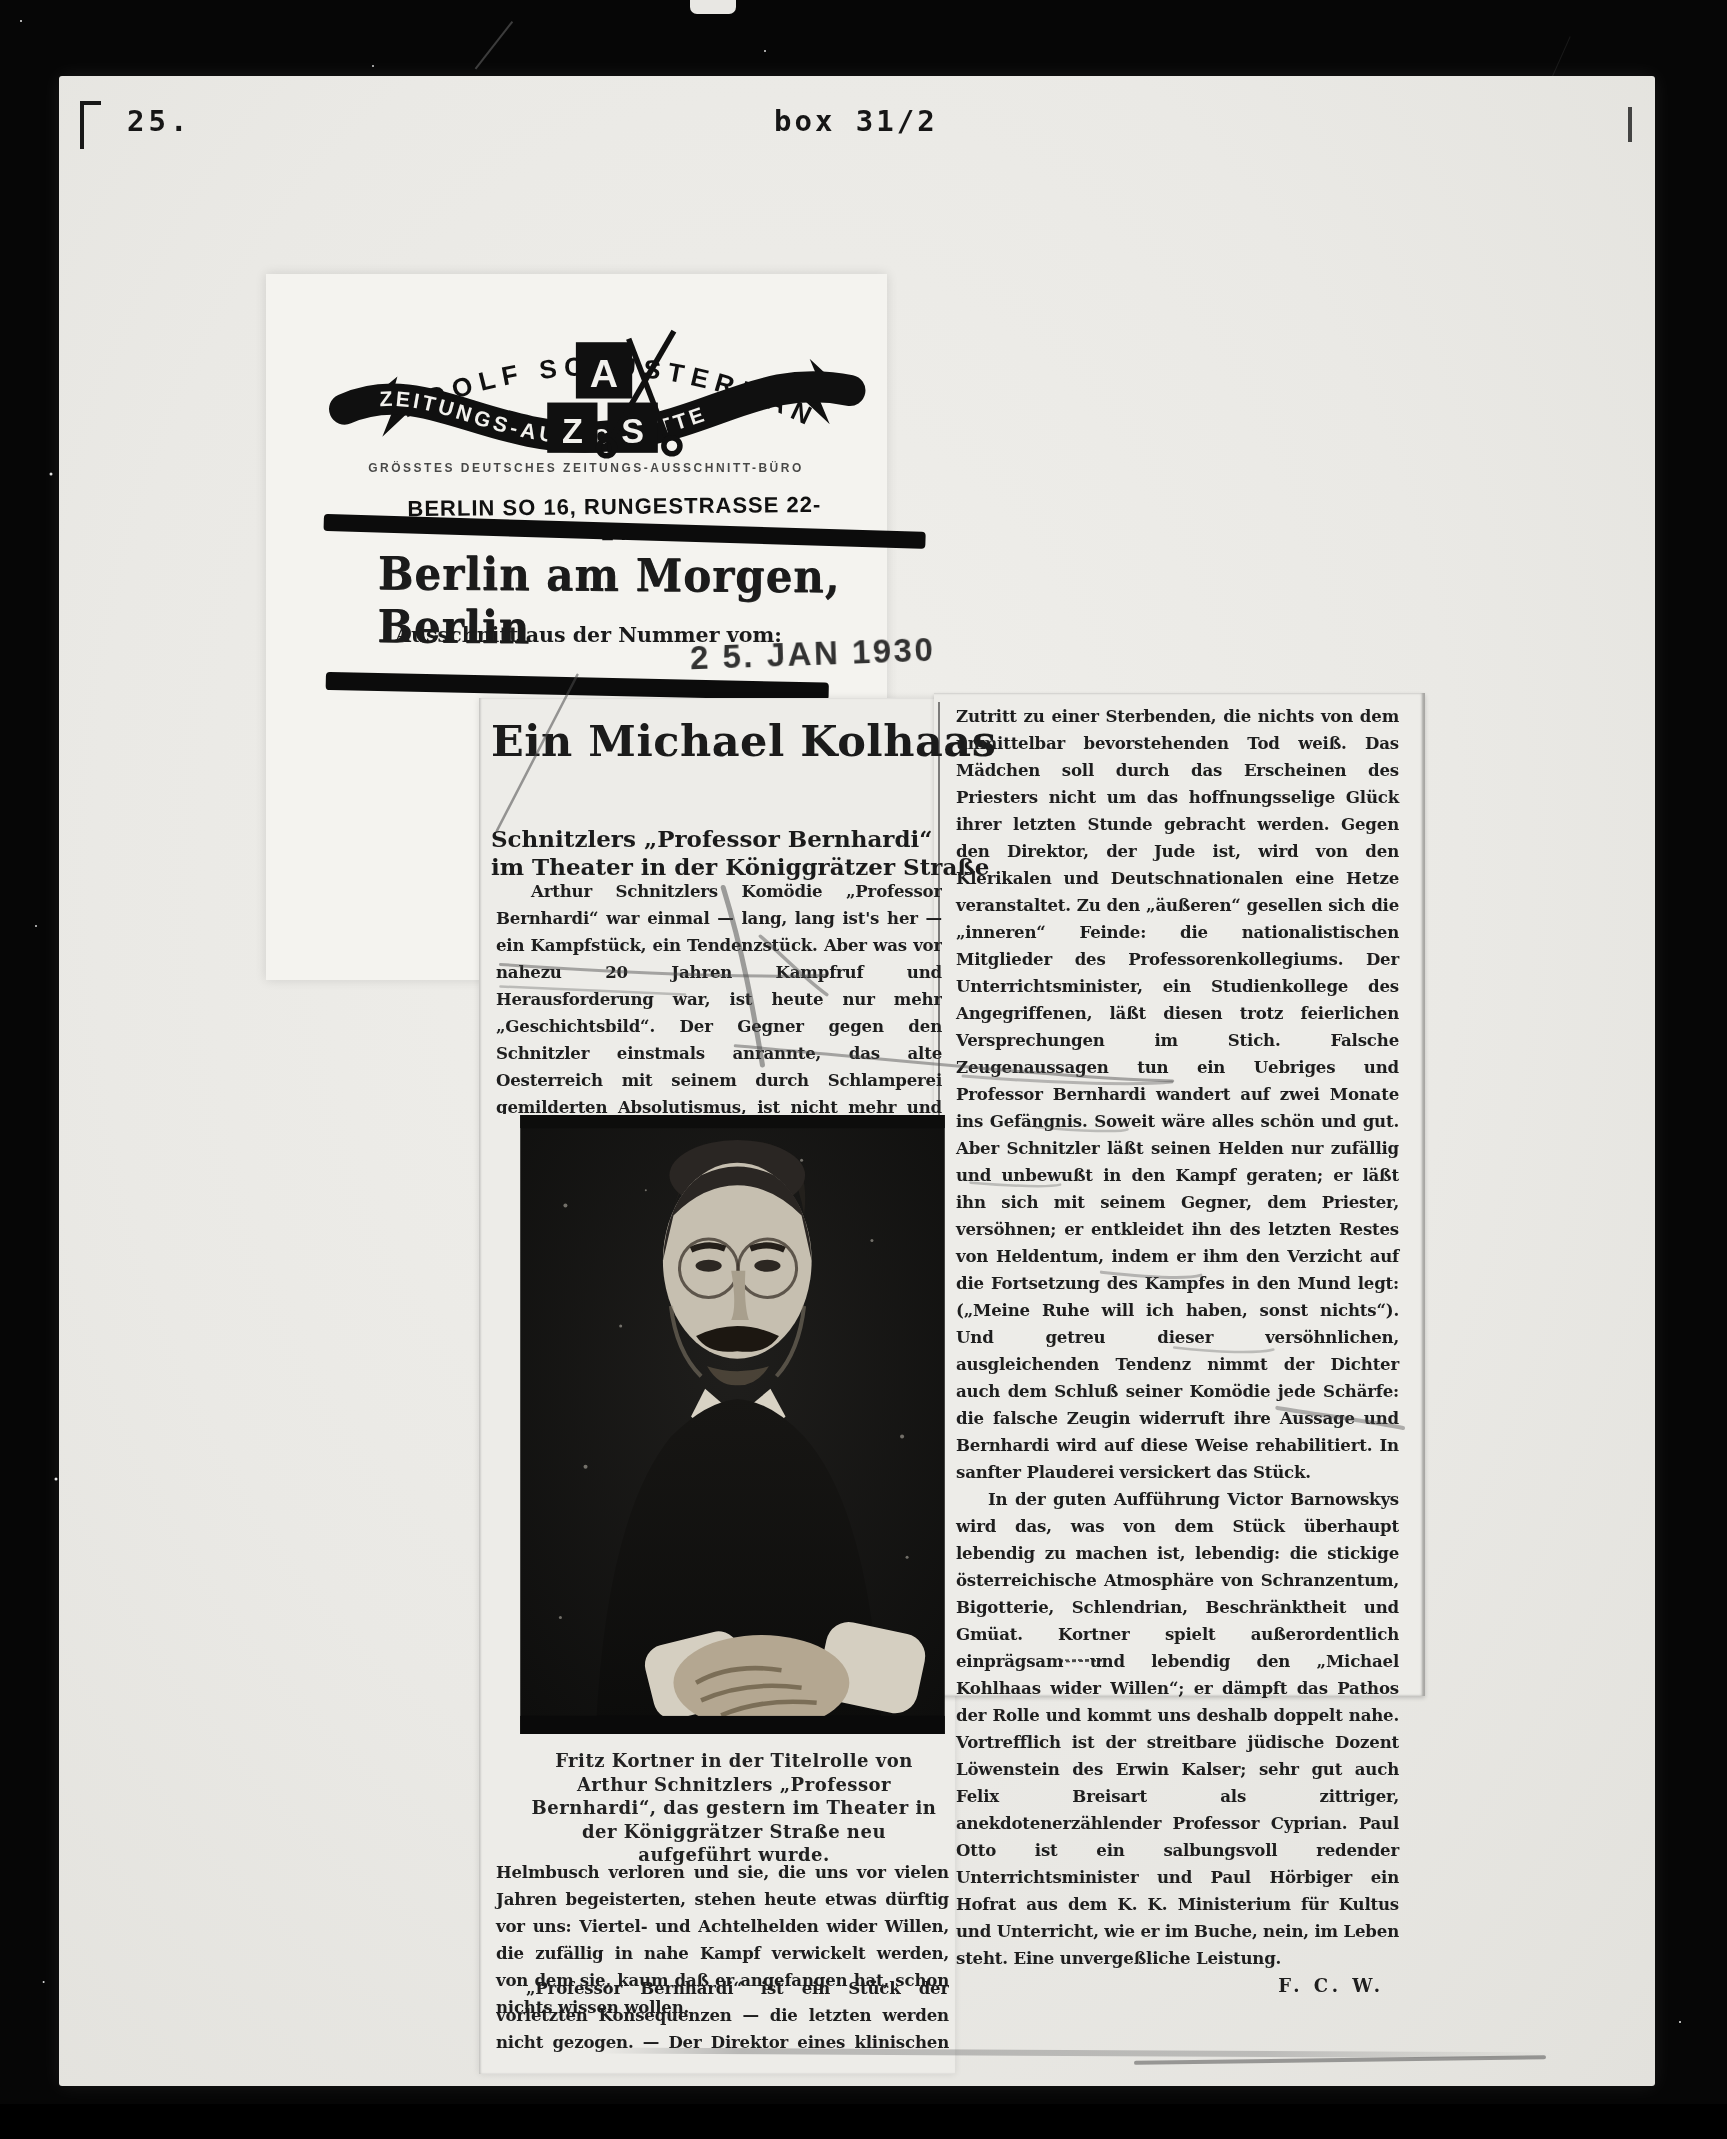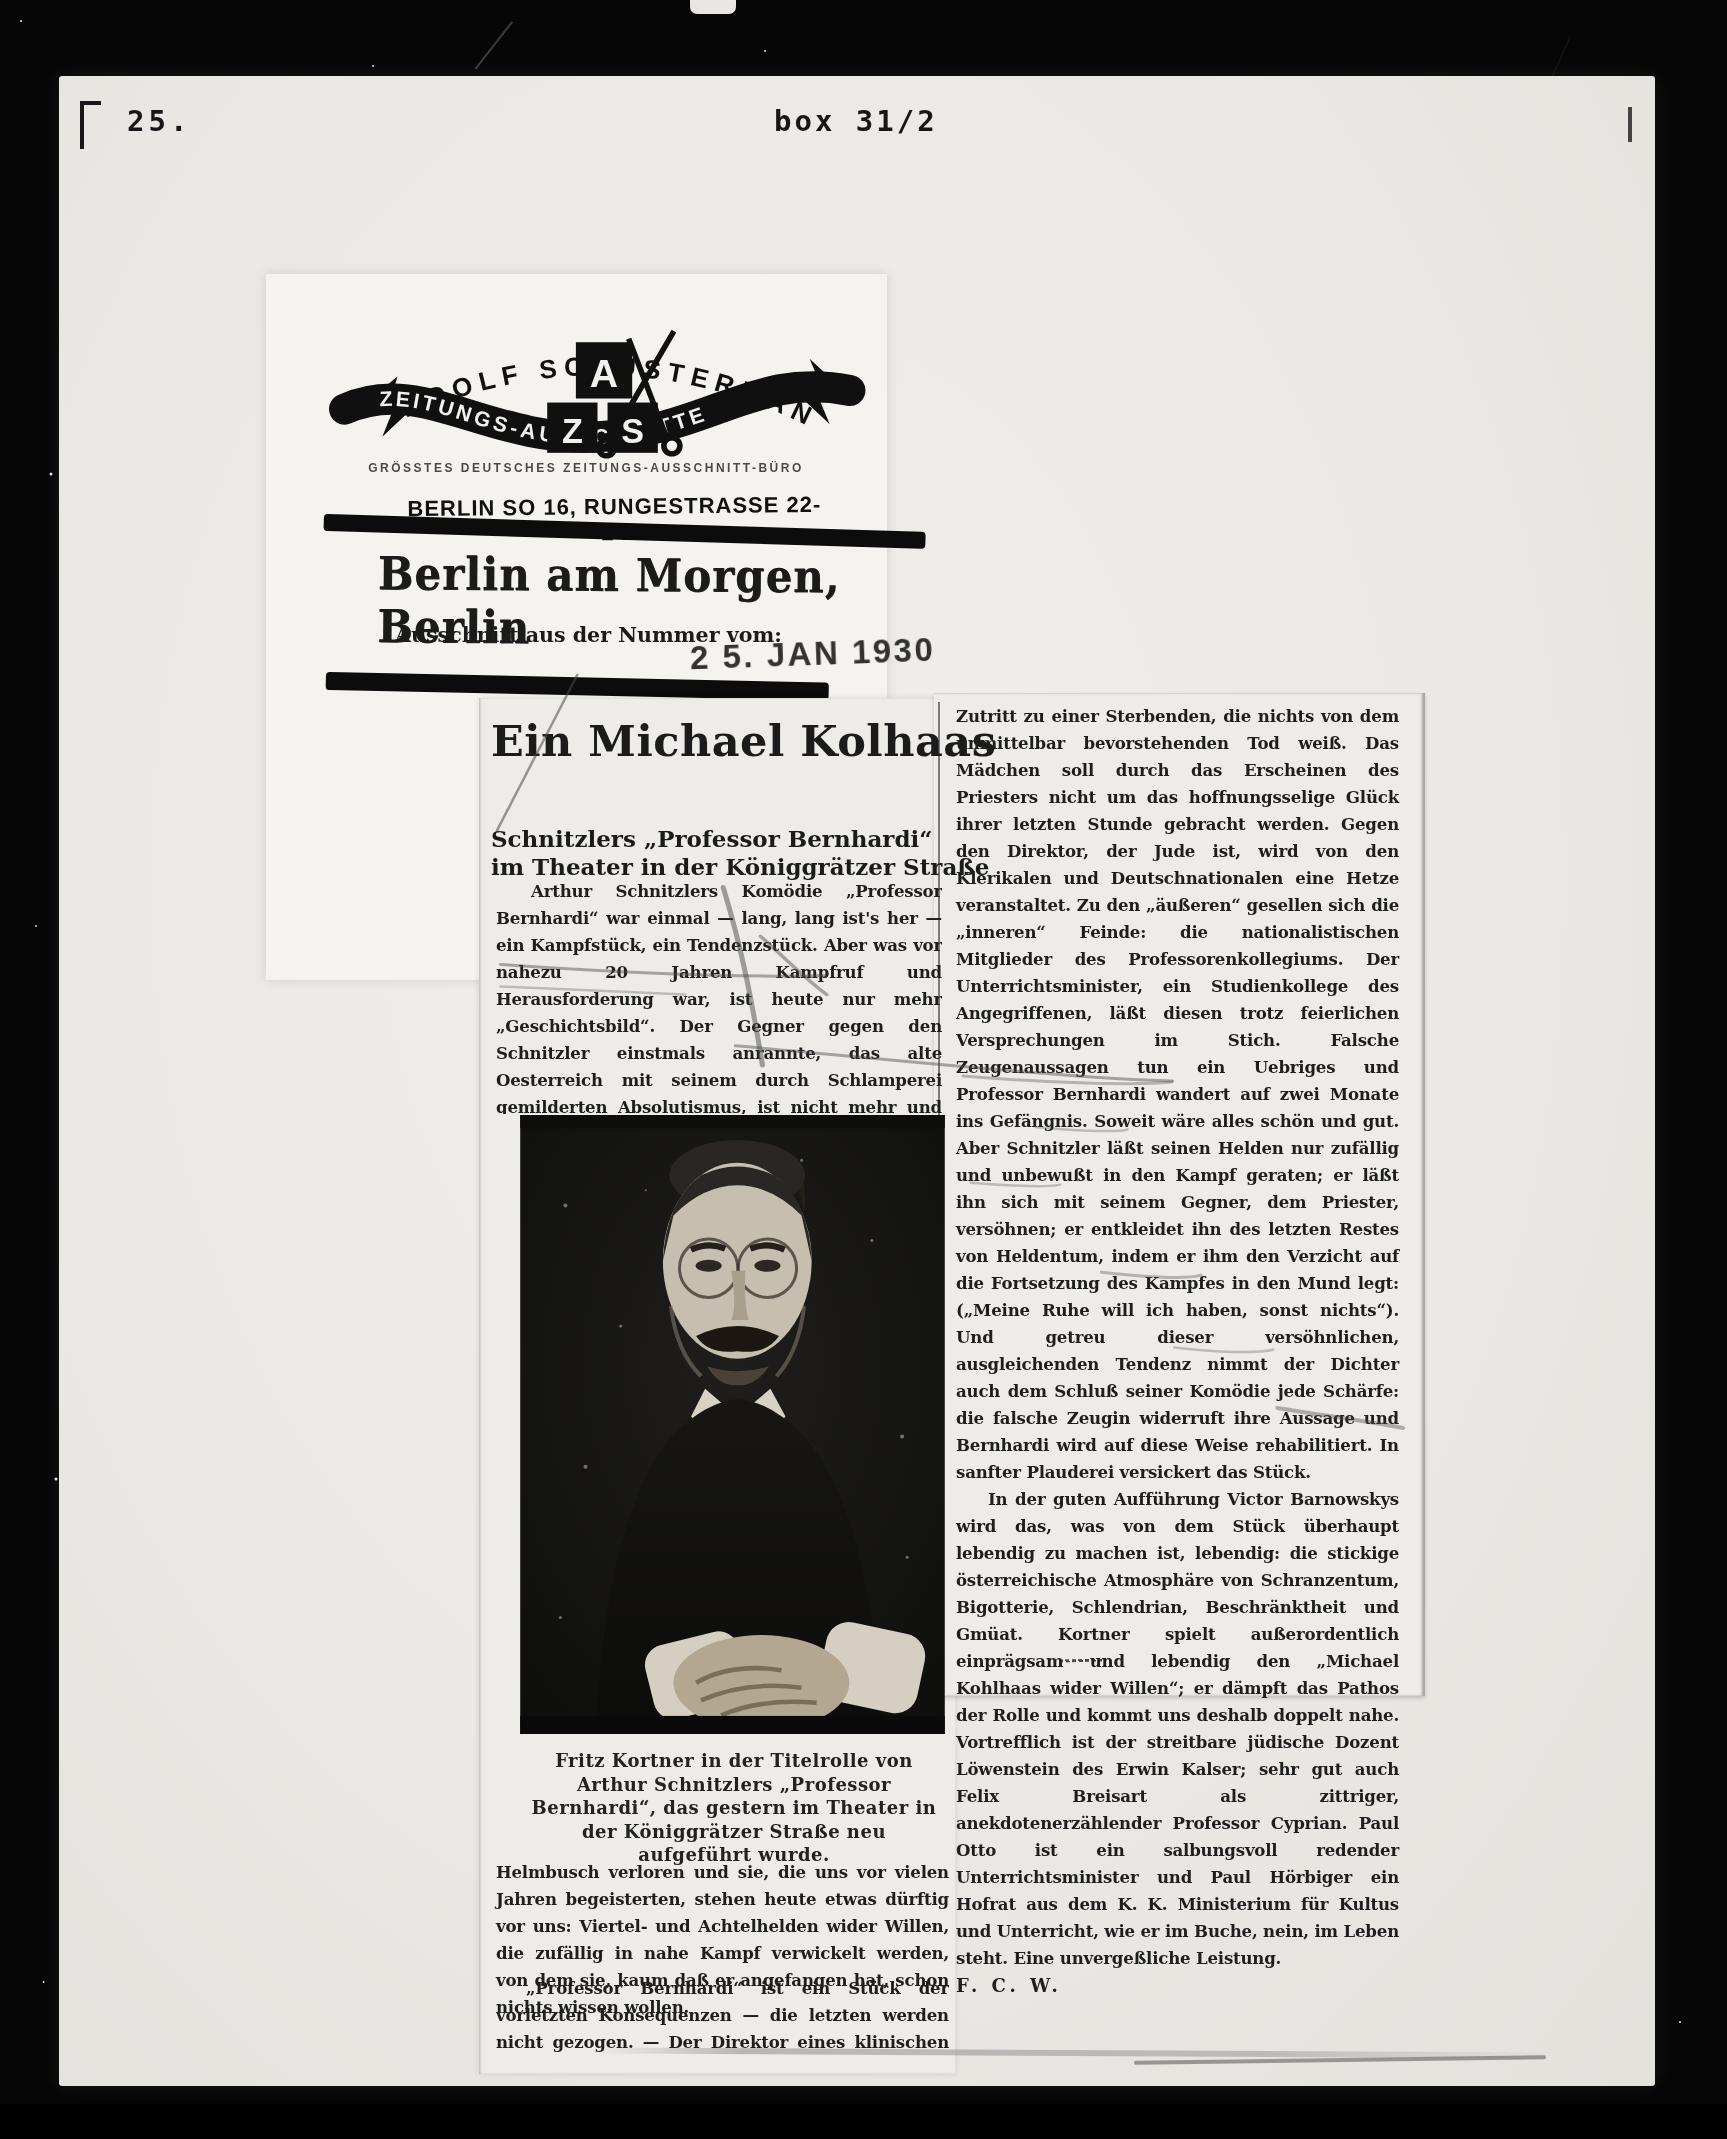--- a/index.html
+++ b/index.html
@@ -62,21 +62,21 @@
         letter-spacing:-0.2px;}
   .p1{position:absolute;left:496px;top:878px;width:446px;max-height:236px;overflow:hidden;text-indent:35px;}
   .photo{position:absolute;left:520px;top:1115px;width:425px;height:619px;}
   .caption{position:absolute;left:523px;top:1749px;width:422px;text-align:center;
            font-size:18px;line-height:23.6px;font-weight:bold;color:#222;letter-spacing:0.5px;}
   .p2{position:absolute;left:496px;top:1859px;width:453px;}
   .p3{position:absolute;left:496px;top:1975px;width:453px;max-height:85px;overflow:hidden;text-indent:30px;}
   .c2{position:absolute;left:956px;top:703px;width:443px;}
   .c2 p{margin:0;}
   .c2 .indent{text-indent:32px;}
-  .sig{display:block;padding-right:15px;font-size:18px;letter-spacing:4px;}
+  .sig{display:block;text-align:right;padding-right:15px;font-size:18px;letter-spacing:4px;}
   .dashrule{position:absolute;left:1059px;top:1659px;width:43px;height:3px;opacity:.8;
             background:repeating-linear-gradient(90deg,#222 0 4px,transparent 4px 6.5px);transform:rotate(-1deg);}
   .bstreak{position:absolute;left:598px;top:2050px;width:955px;height:6px;opacity:.45;
            background:linear-gradient(90deg,transparent,#777 15%,#888 70%,transparent);transform:rotate(.3deg);}
   .bstreak2{position:absolute;left:1134px;top:2058px;width:412px;height:3.5px;background:#555;
             opacity:.55;transform:rotate(-.8deg);border-radius:2px;}
   .pencil-layer{position:absolute;left:0;top:0;width:1728px;height:2140px;pointer-events:none;}
 </style>
 </head>
 <body>

